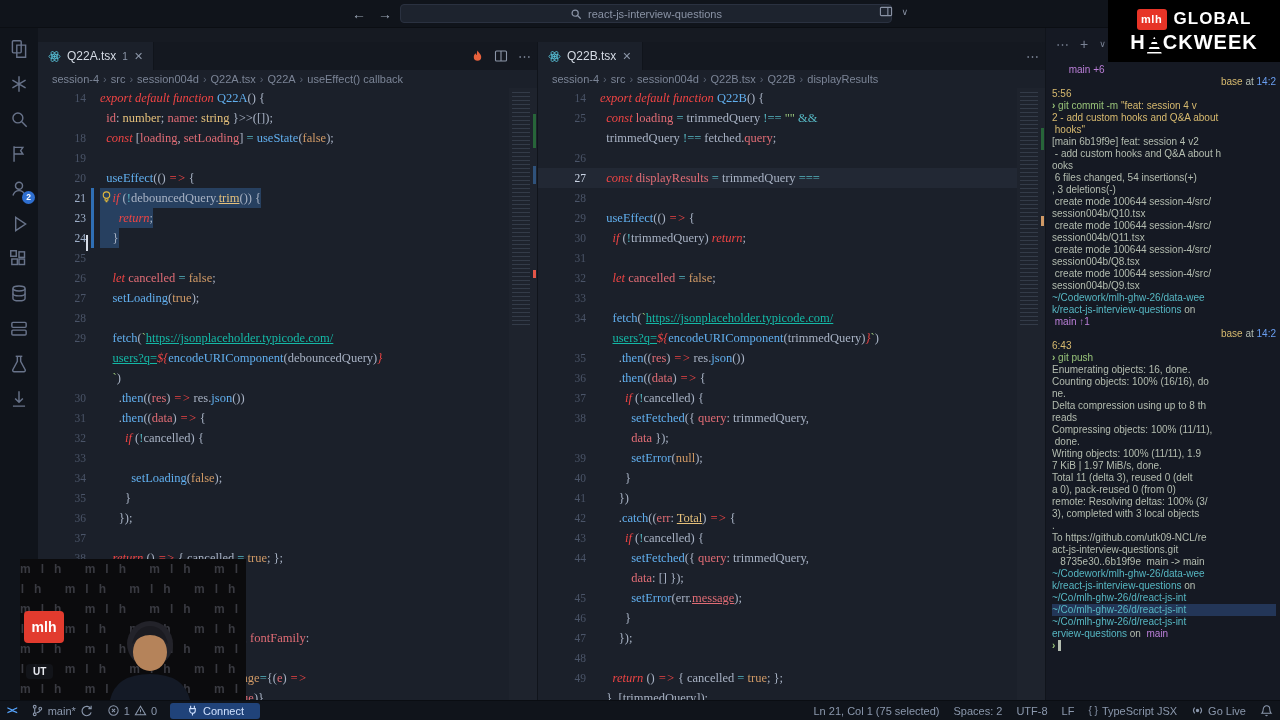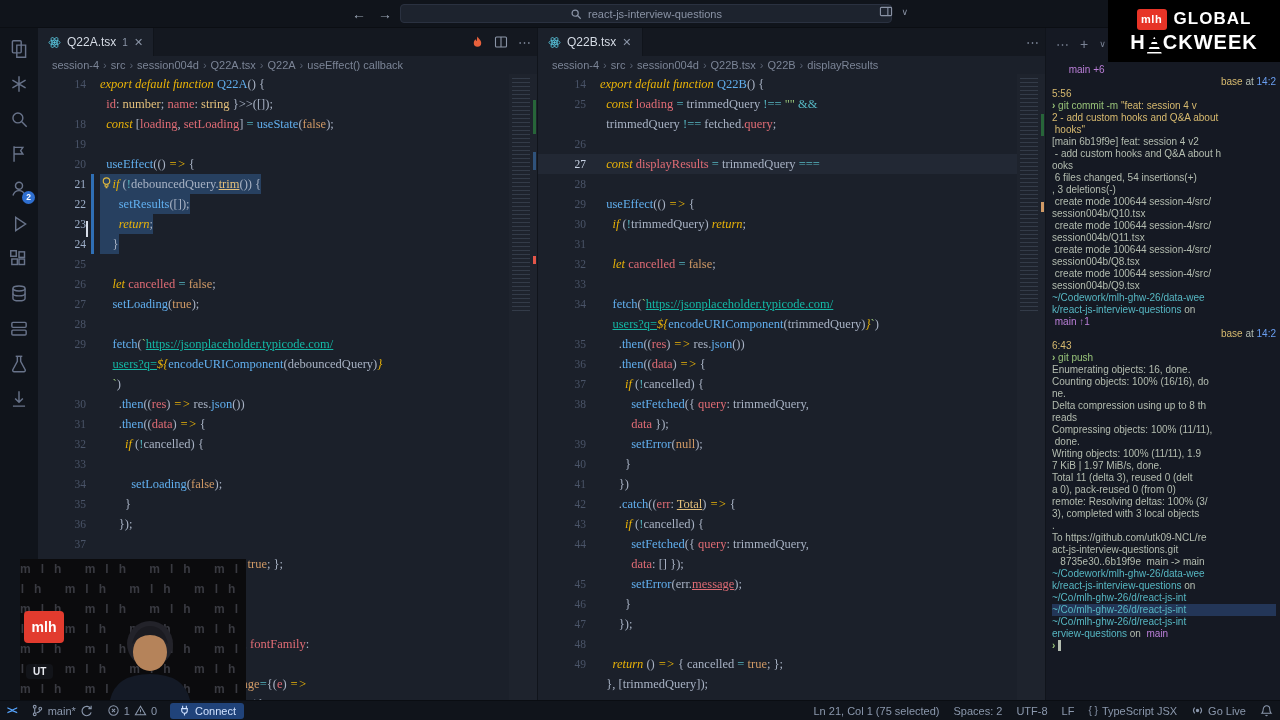--- a/index.html
+++ b/index.html
@@ -13,42 +13,42 @@
   .nav-arrows span{cursor:pointer}
   #searchbox{position:absolute;left:400px;top:4px;width:492px;height:19px;background:#1d232e;border:1px solid #2a3140;border-radius:4px;display:flex;align-items:center;justify-content:center;gap:6px;color:#8a93a5;font-size:11px}
   .tb-right{position:absolute;right:372px;top:5px;display:flex;gap:8px;align-items:center;color:#8a93a5}
 
   
   #activitybar{position:absolute;top:28px;left:0;width:38px;bottom:20px;background:#10141b;display:flex;flex-direction:column;align-items:center;gap:13px;padding-top:10px;z-index:4}
   .act-icon{width:22px;height:22px;color:#68738a;position:relative;cursor:pointer}
   .act-badge{position:absolute;right:-5px;bottom:-4px;min-width:13px;height:13px;border-radius:7px;background:#2f6fd0;color:#fff;font-size:8.5px;line-height:13px;text-align:center;font-weight:bold}
 
   
-  .editor{position:absolute;top:28px;bottom:20px;background:#1b202a;overflow:hidden}
+  .editor{position:absolute;top:42px;bottom:20px;background:#1b202a;overflow:hidden}
   #editor-left{left:38px;width:499px}
   #editor-right{left:537px;width:508px;border-left:1px solid #10141b}
   .tabbar{height:28px;background:#141820;display:flex;align-items:stretch;position:relative}
   .tab{display:flex;align-items:center;gap:6px;background:#1b202a;padding:0 10px;font-size:12px;color:#d5dbe5;border-right:1px solid #10141b;cursor:pointer}
   .tab .badge{color:#8b95a7;font-size:10px}
   .tab .close{color:#8b95a7;font-size:11px}
   .tab-actions{position:absolute;right:6px;top:0;height:28px;display:flex;align-items:center;gap:10px;color:#8b95a7;font-size:13px}
   .breadcrumb{height:18px;display:flex;align-items:center;gap:4px;padding-left:14px;font-size:11px;color:#7b8496;white-space:nowrap}
   .crumb{cursor:pointer}
   .crumb-sep{color:#5a6374}
   .codearea{position:absolute;left:0;right:28px;top:46px;bottom:0;overflow:hidden;font-family:Liberation Serif, serif}
   .code-row{display:flex;height:20px;position:relative}
   .gutter-num{flex:0 0 62px;padding-right:14px;text-align:right;color:#4a5468;font-size:11.5px;line-height:20px}
   .code-text{white-space:pre;font-size:12.5px;line-height:20px;color:#a8b2c4}
   .row-selected .code-text{background:rgba(52,95,150,.5)}
   .row-selected .gutter-num{color:#9fb0ca}
   .row-current{background:rgba(130,150,190,.07)}
   .row-current .gutter-num{color:#cbd5e6}
   .git-bar{position:absolute;left:53px;top:0;width:3px;height:100%;background:#2f6fb5}
   
-  .tk-k{color:#eab308;font-style:italic}
+  .tk-k{color:#ef4444;font-style:italic}
   .tk-f{color:#61afef}
   .tk-s{color:#98c379}
   .tk-su{color:#14b8a6;text-decoration:underline}
   .tk-n{color:#d19a66}
   .tk-p{color:#e06c75}
   .tk-t{color:#e5c07b}
   .tk-tu{color:#e5c07b;text-decoration:underline}
   .tk-ru{color:#e06c75;text-decoration:underline}
   .tk-o{color:#56b6c2}
   .tk-d{color:#a8b2c4}
@@ -66,21 +66,21 @@
   .t-hl{background:rgba(64,110,190,.35)}
   .t-w{color:#b4bdb0}.t-c{color:#56b6c2}.t-p{color:#bb7fd9}.t-y{color:#d7ba6f}
   .t-b{color:#6a9ff2}.t-g{color:#98c379}.t-pr{color:#98c379;font-weight:bold}
   .t-cu{background:#b4bdb0;color:#b4bdb0}
 
   
   #statusbar{position:absolute;left:0;right:0;bottom:0;height:20px;background:#10141b;border-top:1px solid #0a0d12;display:flex;align-items:center;justify-content:space-between;font-size:11px;color:#8b98ad;z-index:10}
   .sb-group{display:flex;align-items:center;height:100%}
   .sb-item{display:flex;align-items:center;gap:4px;padding:0 7px;height:100%;cursor:pointer;white-space:nowrap}
   .sb-remote{color:#58a6ff;font-weight:bold;font-size:10px;letter-spacing:-1px}
-  .sb-connect{background:#20437a;color:#cfe1ff;border-radius:3px;height:16px;margin:8px 6px;padding:0 8px}
+  .sb-connect{background:#20437a;color:#cfe1ff;border-radius:3px;height:16px;margin:8px 6px;padding:0 16px}
   .sb-icon{width:13px;height:13px}
 
   
   #mlh-logo{position:absolute;top:0;right:0;width:172px;height:62px;background:#000;z-index:12;display:flex;flex-direction:column;align-items:center;justify-content:center;gap:1px}
   .logo-row1{display:flex;align-items:center;gap:7px}
   .logo-mlh{background:#e73427;color:#fff;font-weight:bold;font-size:11px;width:30px;height:21px;border-radius:3px;display:flex;align-items:center;justify-content:center;letter-spacing:.5px}
   .logo-global{color:#fff;font-weight:800;font-size:17px;letter-spacing:1px}
   .logo-row2{color:#fff;font-weight:800;font-size:20px;letter-spacing:1px;display:flex;align-items:flex-end}
   .logo-tri{width:15px;height:17px;margin:0 1px;clip-path:polygon(50% 0,100% 100%,0 100%);background:repeating-linear-gradient(180deg,#fff 0 2.5px,#000 2.5px 5px)}
 
@@ -241,25 +241,20 @@
         <span class="code-text"></span>
       </div>
       <div class="code-row">
         <span class="gutter-num">20</span>
         <span class="code-text"><span class="tk-d">  </span><span class="tk-f">useEffect</span><span class="tk-d">(() </span><span class="tk-k">=&gt;</span><span class="tk-d"> {</span></span>
       </div>
       <div class="code-row row-selected">
         <span class="gutter-num">21</span>
         <span class="git-bar"></span>
         <span class="code-text"><span class="tk-d">    </span><span class="tk-k">if</span><span class="tk-d"> (</span><span class="tk-o">!</span><span class="tk-d">debouncedQuery.</span><span class="tk-tu">trim</span><span class="tk-d">()) {</span></span>
-      </div>
-      <div class="code-row row-selected">
-        <span class="gutter-num">22</span>
-        <span class="git-bar"></span>
-        <span class="code-text"><span class="tk-d">      </span><span class="tk-f">setResults</span><span class="tk-d">([]);</span></span>
       </div>
       <div class="code-row row-selected">
         <span class="gutter-num">23</span>
         <span class="git-bar"></span>
         <span class="code-text"><span class="tk-d">      </span><span class="tk-k">return</span><span class="tk-d">;</span></span>
       </div>
       <div class="code-row row-selected">
         <span class="gutter-num">24</span>
         <span class="git-bar"></span>
         <span class="code-text"><span class="tk-d">    }</span></span>

